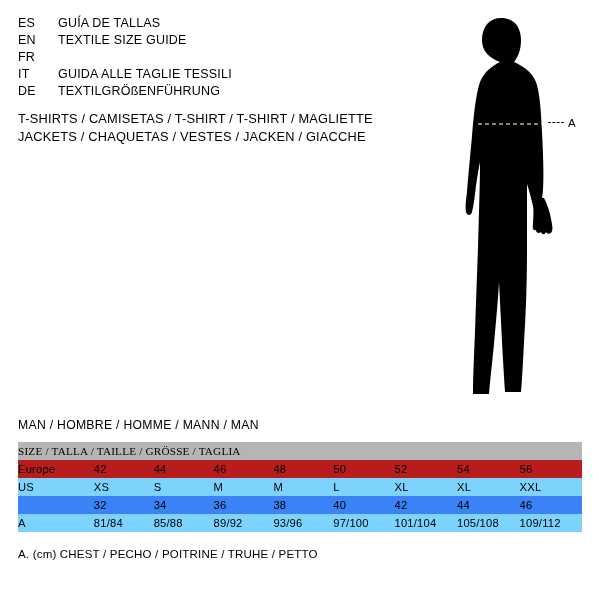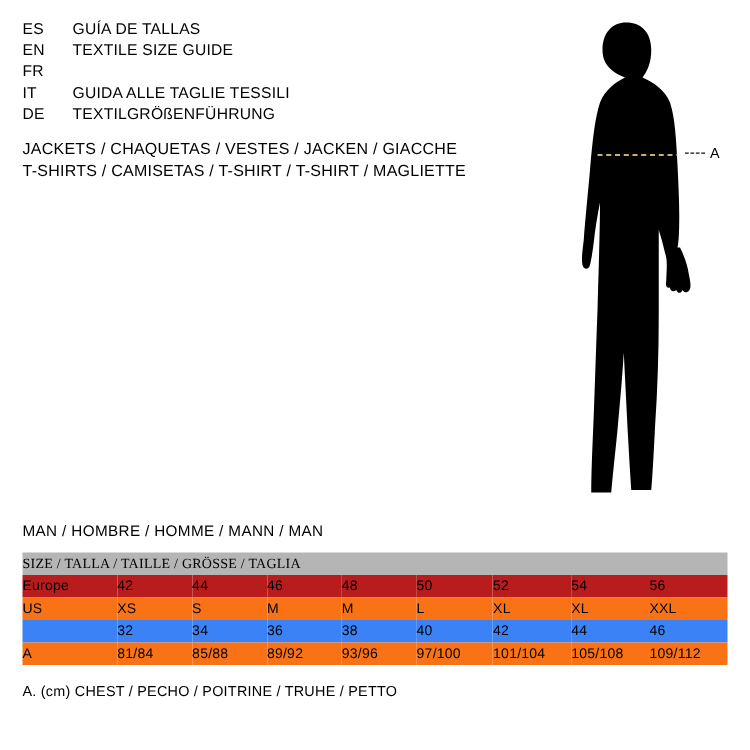--- a/index.html
+++ b/index.html
@@ -109,21 +109,21 @@
     text-align: left;
     font-weight: normal;
     vertical-align: middle;
   }
   .row-header td {
     background: #b5b5b5;
     padding-left: 4px;
     font-family: Liberation Serif, serif;
   }
   .row-shade td {
-    background: #f97316;
+    background: #7dd3fc;
   }
   .row-plain td {
     background: #b91c1c;
     margin-top: 48px;
   }
   .row-light td {
     background: #3b82f6;
   }
   td.first-col {
     padding-left: 4px;
@@ -163,22 +163,22 @@
       <span class="lang-code">IT</span>
       <span class="lang-text">GUIDA ALLE TAGLIE TESSILI</span>
     </div>
     <div class="lang-row">
       <span class="lang-code">DE</span>
       <span class="lang-text">TEXTILGRÖßENFÜHRUNG</span>
     </div>
   </div>
 
   <div class="category-block">
+    <div class="category-line">T-SHIRTS / CAMISETAS / T-SHIRT / T-SHIRT / MAGLIETTE</div>
     <div class="category-line">JACKETS / CHAQUETAS / VESTES / JACKEN / GIACCHE</div>
-    <div class="category-line">T-SHIRTS / CAMISETAS / T-SHIRT / T-SHIRT / MAGLIETTE</div>
   </div>
 
   <div class="figure-wrap">
     <svg class="figure-svg" width="170" height="390" viewBox="0 0 170 390" xmlns="http://www.w3.org/2000/svg">
       <path fill="#000000" d="
         M62,28
         C62,14 70,6 81,6
         C93,6 101,14 101,28
         C101,38 98,45 94,50
         C103,54 112,60 116,70

